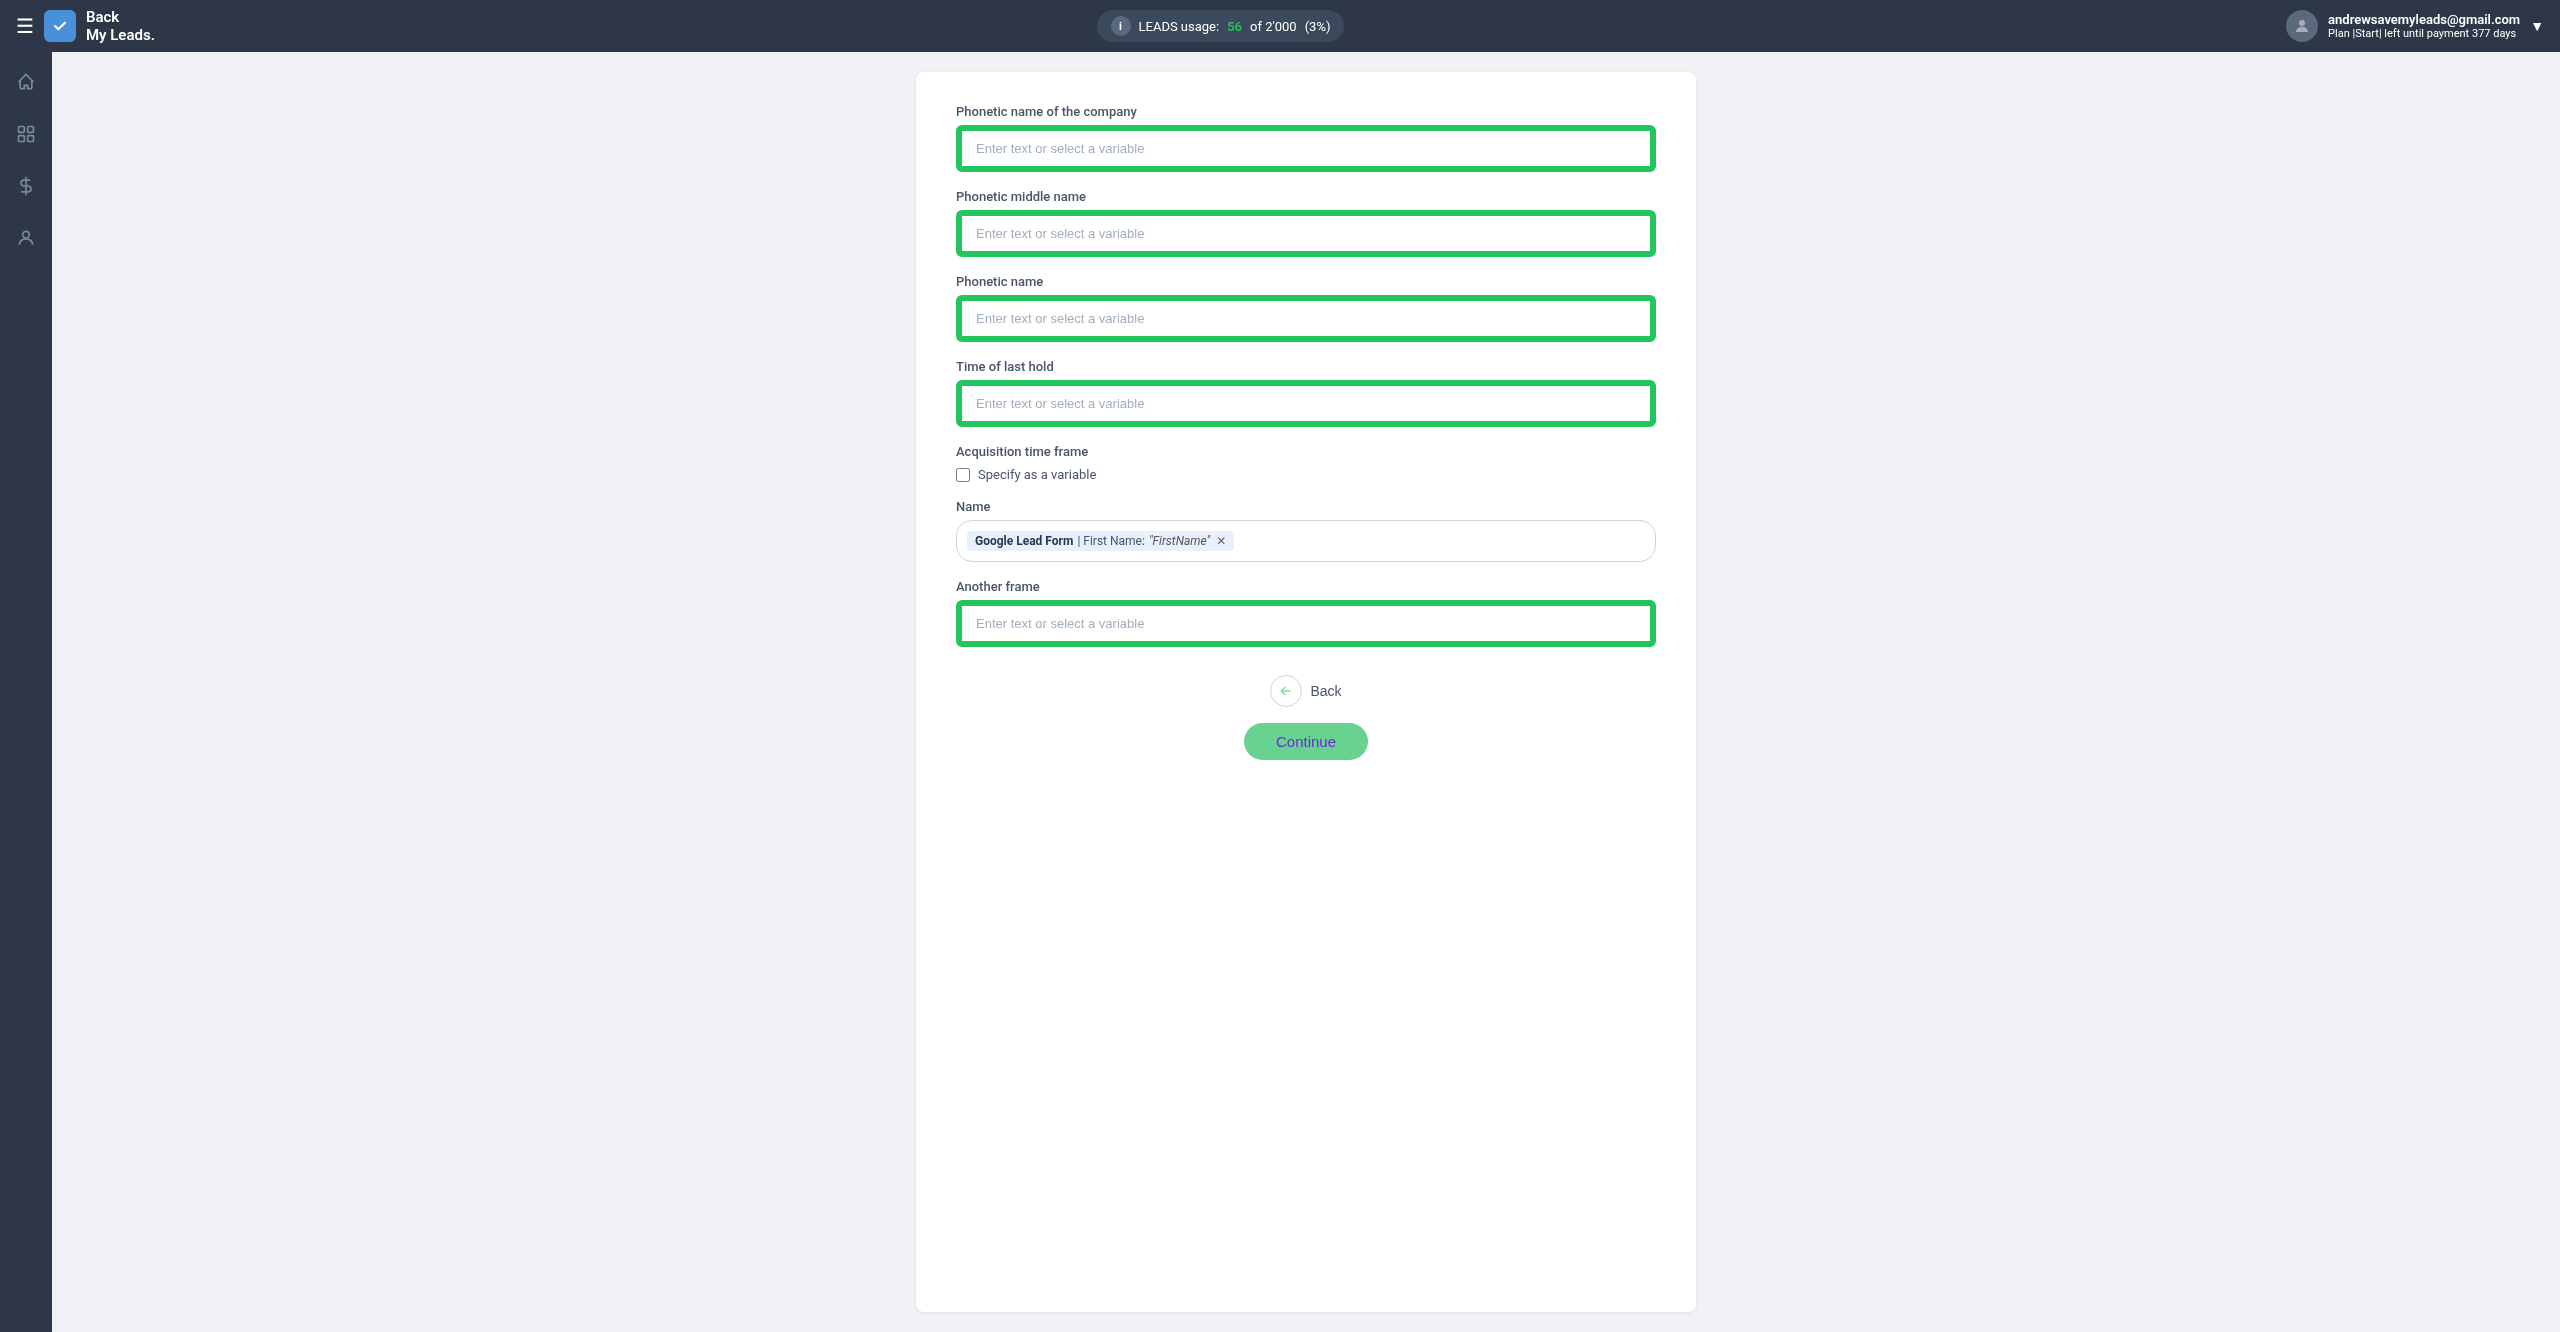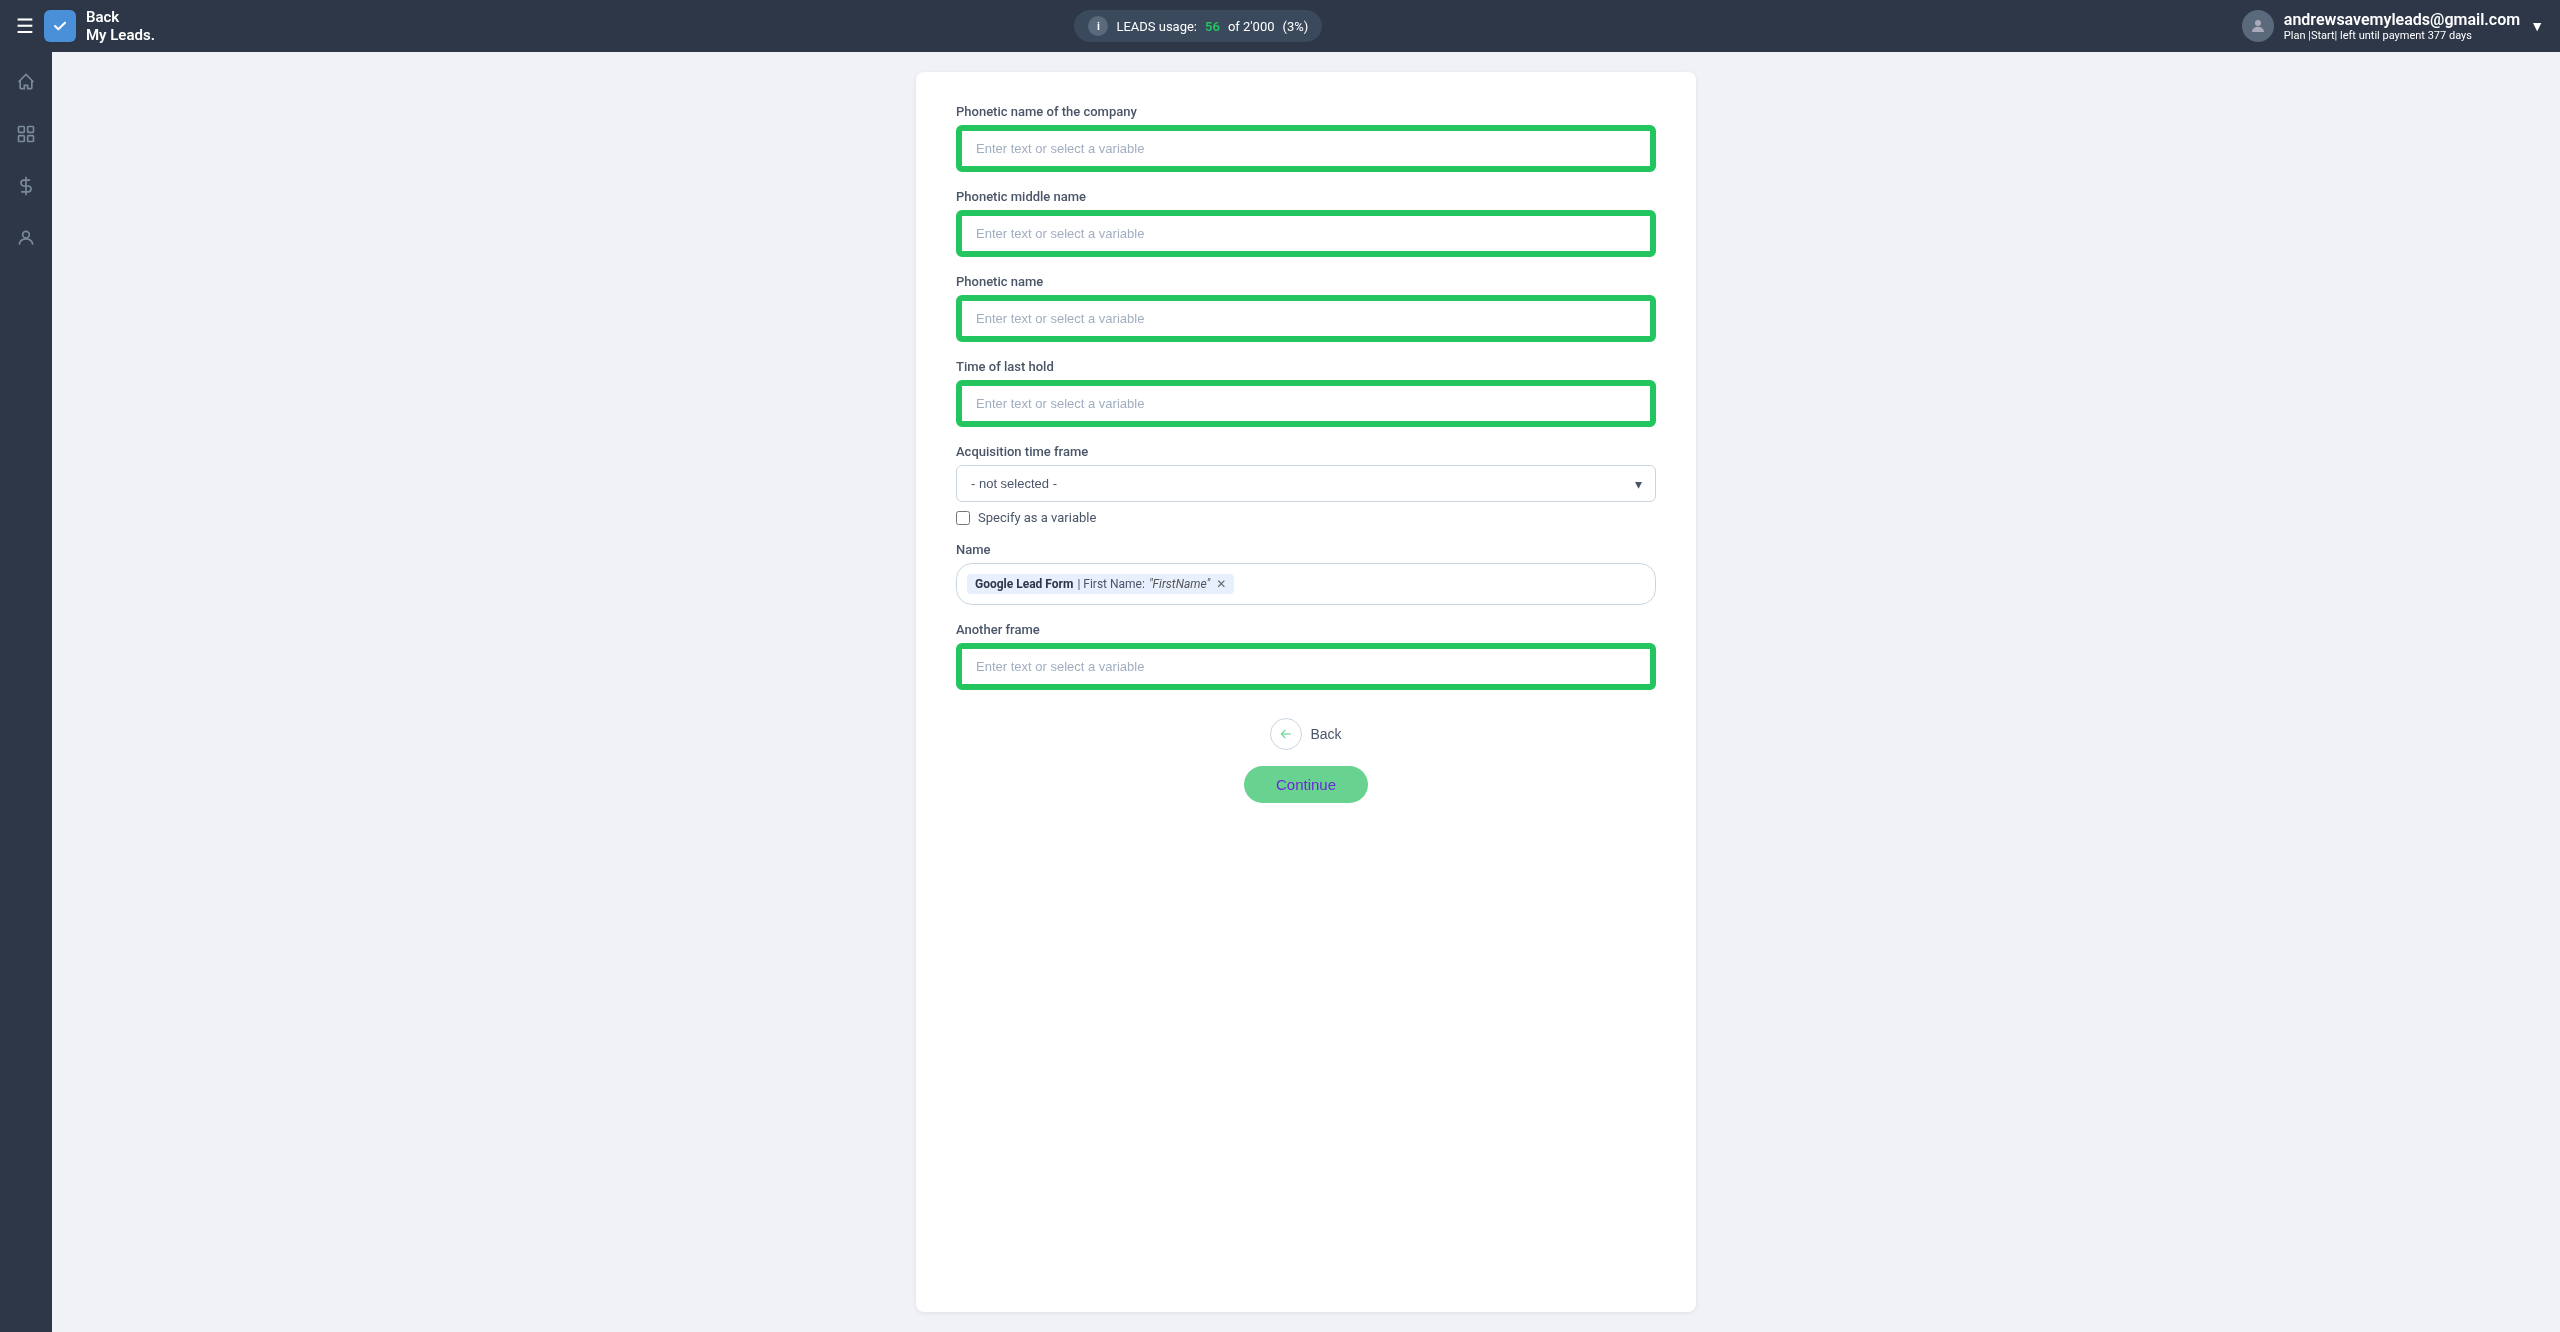--- a/index.html
+++ b/index.html
@@ -45,21 +45,21 @@
     }
     .leads-count { color: #22c55e; font-weight: 600; }
     .header-right { display: flex; align-items: center; gap: 10px; }
     .user-avatar {
       width: 32px; height: 32px; border-radius: 50%;
       background: #5a6a7c;
       display: flex; align-items: center; justify-content: center;
       color: #fff; font-size: 14px;
     }
     .user-info { color: #fff; font-size: 12px; }
-    .user-email { font-weight: 600; font-size: 16px; }
+    .user-email { font-weight: 600; font-size: 13px; }
     .user-plan { color: #aab; font-size: 11px; }
     .user-plan span { color: #fff; }
     .chevron-down { color: #fff; font-size: 14px; }
 
     
     .main-layout { display: flex; flex: 1; overflow: hidden; }
 
     
     .sidebar {
       background: #2d3748;
@@ -320,26 +320,20 @@
         <input class="form-input" type="text" placeholder="Enter text or select a variable" style="">
       </div>
 
       <div class="form-group">
         <label class="form-label">Time of last hold</label>
         <input class="form-input" type="text" placeholder="Enter text or select a variable" style="">
       </div>
 
       <div class="form-group">
         <label class="form-label">Acquisition time frame</label>
-        <div class="select-wrapper">
-          <select class="form-select">
-            <option>- not selected -</option>
-          </select>
-          <span class="select-chevron">▾</span>
-        </div>
         <div class="checkbox-row">
           <input type="checkbox" id="specify-var" style="">
           <label class="checkbox-label" for="specify-var">Specify as a variable</label>
         </div>
       </div>
 
       <div class="form-group">
         <label class="form-label">Name</label>
         <div class="tag-input-field">
           <div class="tag">

